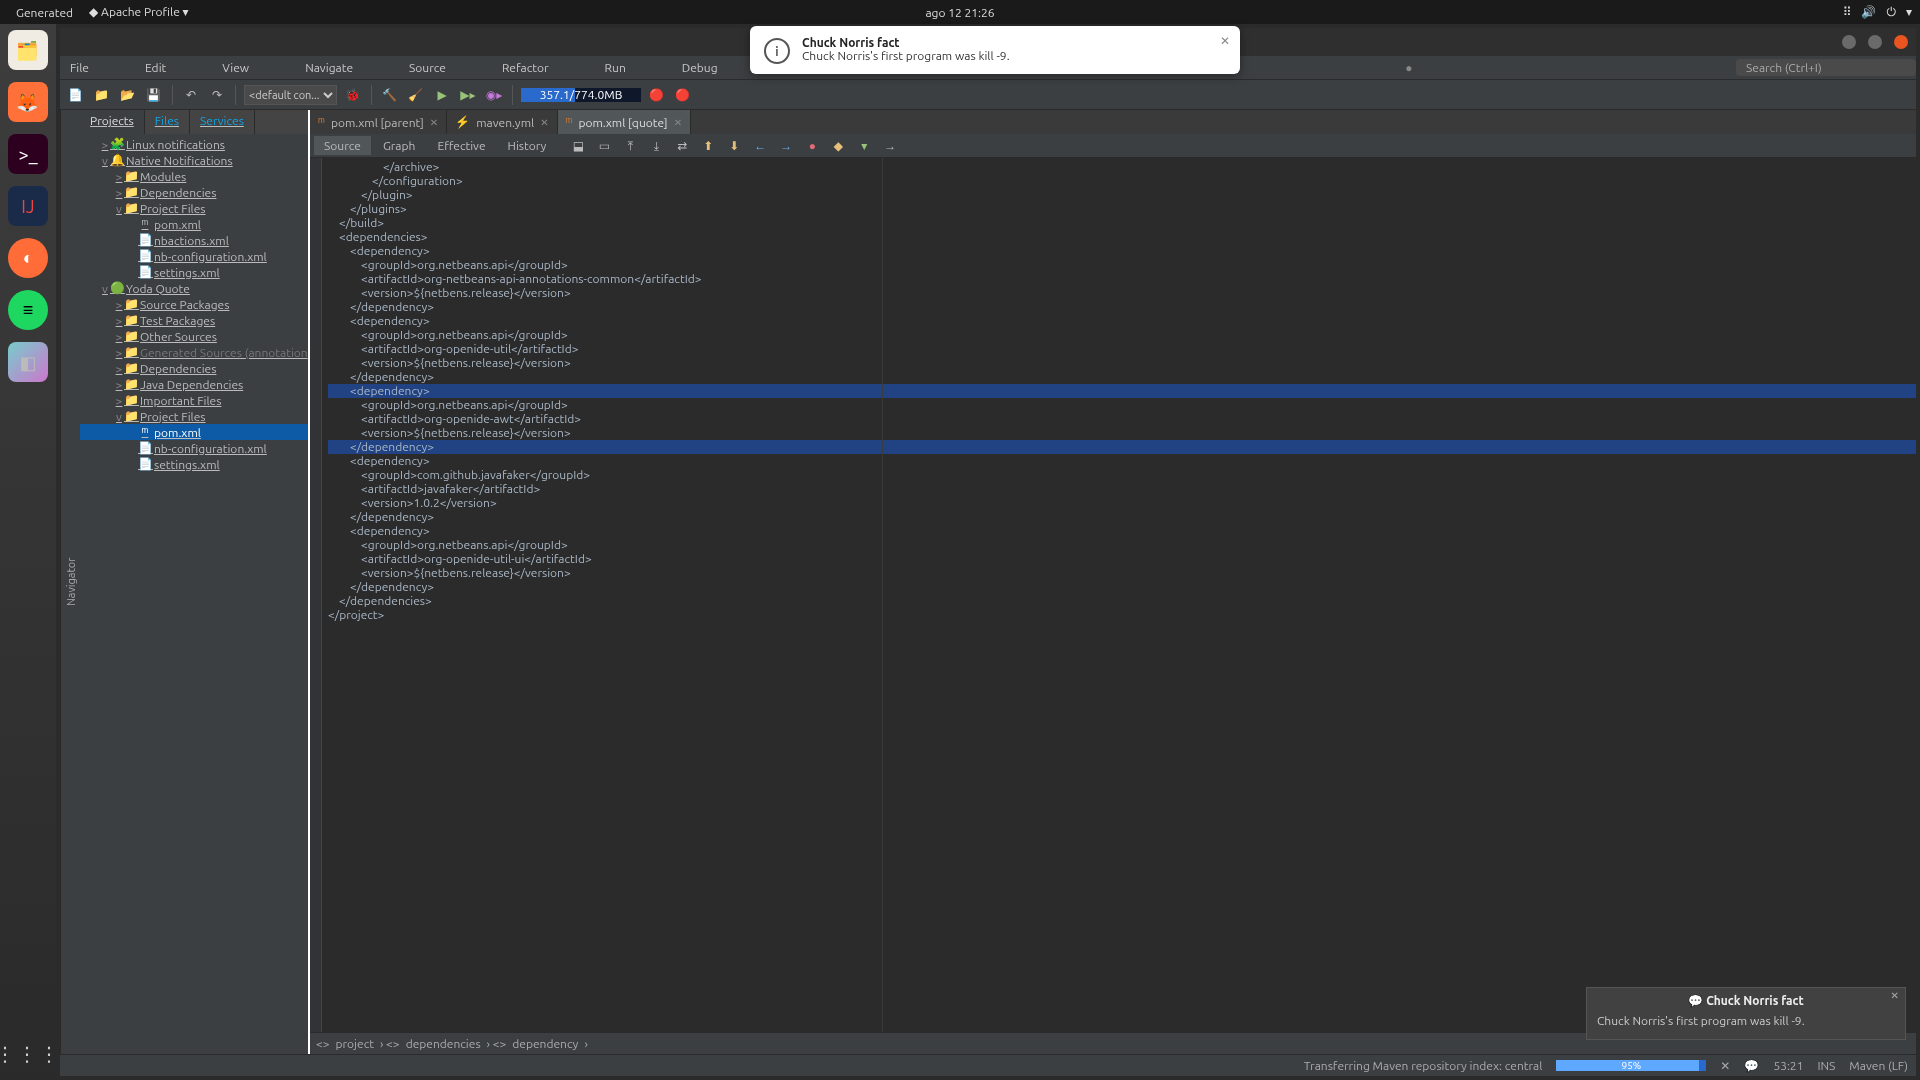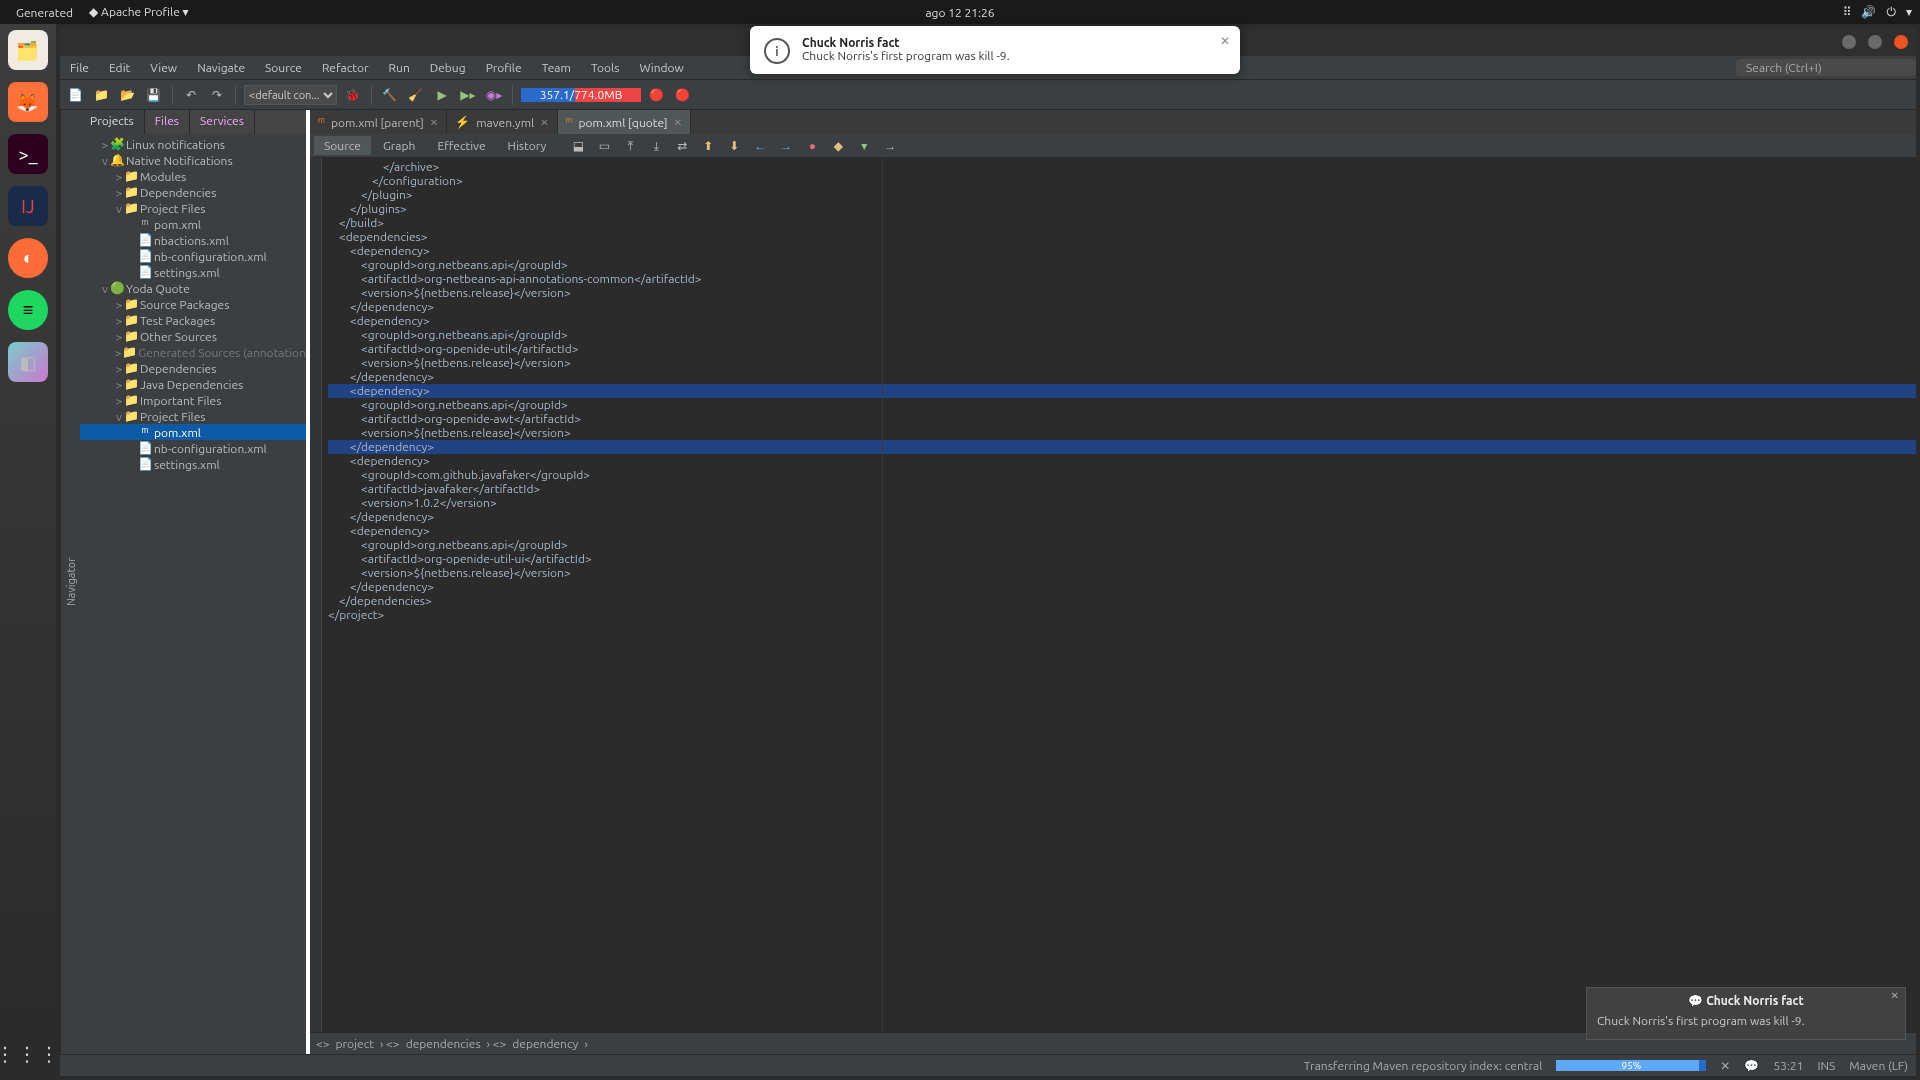--- a/index.html
+++ b/index.html
@@ -6,34 +6,34 @@
 body { width:1920px; height:1080px; background:#2b2b2b; color:#bbb; overflow:hidden; position:relative; }
 .topbar { height:24px; background:#1a1a1a; color:#ddd; display:flex; align-items:center; padding:0 8px; }
 .topbar .right { margin-left:auto; display:flex; gap:10px; align-items:center; }
 .topbar-item { padding:0 8px; }
 .dock { position:absolute; left:0; top:24px; width:56px; height:calc(100% - 24px); background:linear-gradient(#3d3d3d,#2a2a2a); display:flex; flex-direction:column; align-items:center; padding-top:6px; gap:12px; }
 .dock-icon { width:40px; height:40px; border-radius:8px; display:flex; align-items:center; justify-content:center; font-size:18px; }
 .dock .apps { margin-top:auto; margin-bottom:14px; color:#ccc; font-size:20px; letter-spacing:2px; }
 .window { position:absolute; left:60px; top:28px; right:4px; bottom:4px; background:#3c3f41; border-radius:6px 6px 0 0; display:flex; flex-direction:column; }
 .titlebar { height:28px; display:flex; align-items:center; padding:0 8px; background:#2f2f2f; }
 .win-btn { width:14px; height:14px; border-radius:50%; margin-left:6px; }
-.menubar { height:24px; display:flex; align-items:center; background:#3c3f41; border-bottom:1px solid #2a2a2a; }
+.menubar { height:24px; display:flex; align-items:center; background:#3c3f41; border-bottom:1px solid #2a2a2a;gap:36px; }
 .menu-item { padding:0 10px; color:#c8c8c8; }
 .search-box { margin-left:auto; background:#4a4a4a; color:#aaa; border-radius:4px; padding:2px 10px; width:180px; display:flex; align-items:center; gap:6px; }
 .toolbar { height:30px; display:flex; align-items:center; gap:6px; padding:0 6px; background:#3c3f41; border-bottom:1px solid #2a2a2a; }
 .tool-btn { width:20px; height:20px; display:flex; align-items:center; justify-content:center; color:#bbb; }
 .tool-sep { width:1px; height:20px; background:#555; margin:0 2px; }
-.mem-bar { width:120px; height:14px; background:#ef4444; color:#fff; font-size:10px; display:flex; align-items:center; justify-content:center; position:relative; }
+.mem-bar { width:120px; height:14px; background:#0f172a; color:#fff; font-size:10px; display:flex; align-items:center; justify-content:center; position:relative; }
 .mem-bar .used { position:absolute; left:0; top:0; height:100%; background:#2a6acc; }
 .mem-txt { position:relative; }
 .body-row { flex:1; display:flex; min-height:0; }
 .side-tab { width:20px; background:#3c3f41; writing-mode:vertical-rl; transform:rotate(180deg); display:flex; align-items:center; justify-content:center; color:#aaa; font-size:11px; border-right:1px solid #2a2a2a;}
-.side-panel { width:230px; background:#3c3f41; border-right:4px solid #ffffff; display:flex; flex-direction:column; }
+.side-panel { width:230px; background:#3c3f41; border-right:2px solid #ffffff; display:flex; flex-direction:column;text-decoration:underline; }
 .panel-tabs { display:flex; height:24px; background:#444; }
-.panel-tab { padding:4px 10px; border-right:1px solid #2a2a2a; color:#f0abfc; }
+.panel-tab { padding:4px 10px; border-right:1px solid #2a2a2a; color:#0ea5e9; }
 .panel-tab.active { background:#3c3f41; color:#ddd; }
 .tree { flex:1; overflow:auto; padding:2px 0; }
 .tree-row { display:flex; align-items:center; height:16px; padding-left:6px; color:#bbb; white-space:nowrap; }
 .tree-row.sel { background:#0d5aa7; color:#fff; }
 .tw { display:inline-block; width:10px; text-align:center; color:#888; }
 .ic { display:inline-block; width:14px; text-align:center; margin-right:2px; }
 .editor-area { flex:1; display:flex; flex-direction:column; min-width:0; }
 .ed-tabs { height:24px; display:flex; background:#3a3a3a; }
 .ed-tab { display:flex; align-items:center; padding:0 8px; gap:6px; border-right:1px solid #2a2a2a; color:#bbb; }
 .ed-tab.active { background:#515658; color:#ddd; }

